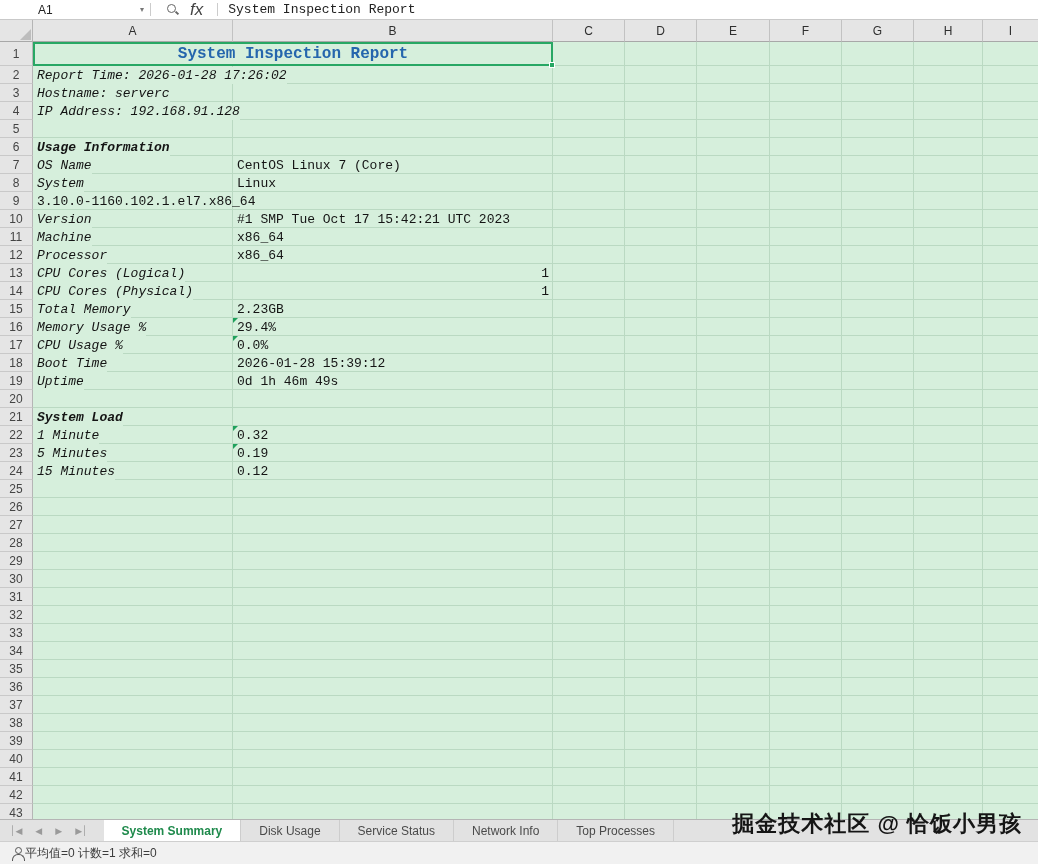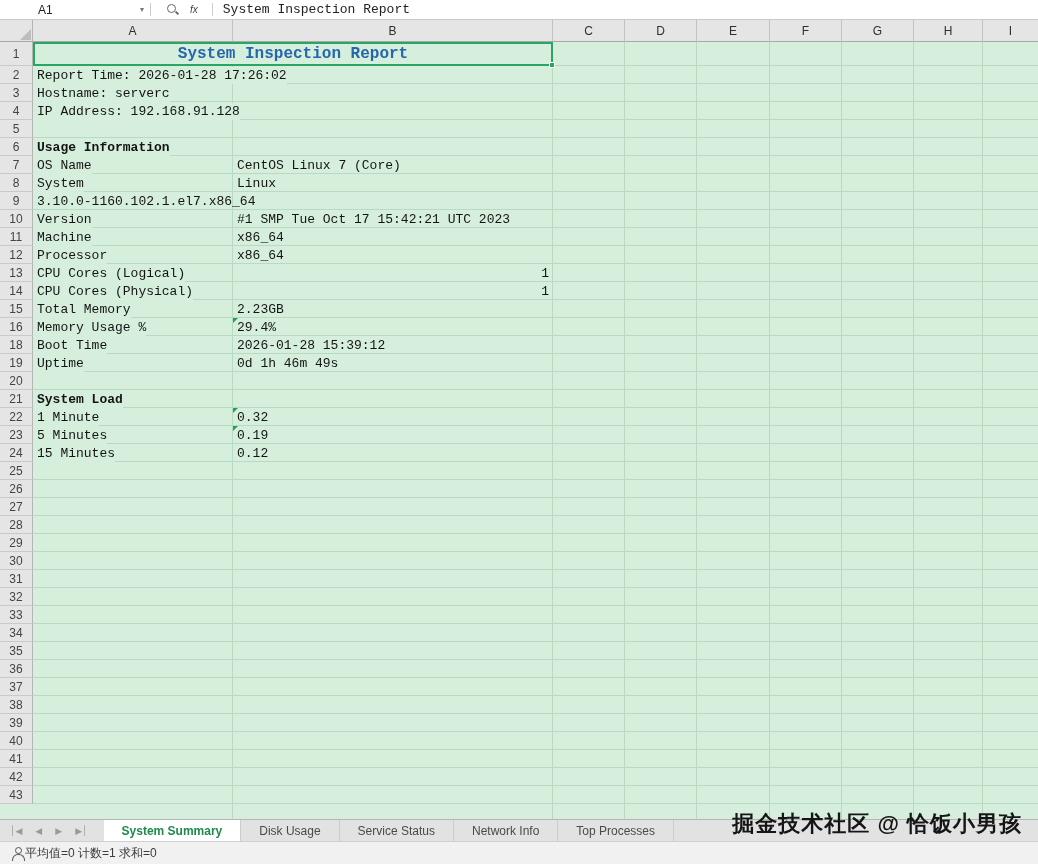--- a/index.html
+++ b/index.html
@@ -10,21 +10,21 @@
   
   .formula-bar{flex:0 0 20px;height:20px;background:#fff;border-bottom:1px solid #c9c9c9;
     display:flex;align-items:center;font-family:"Liberation Sans",sans-serif;}
   .name-box{width:150px;height:100%;display:flex;align-items:center;position:relative;}
   .name-box .val{margin-left:38px;font-size:12px;color:#222;}
   .name-box .dd{margin-left:auto;margin-right:6px;font-size:8px;color:#777;font-family:"DejaVu Sans",sans-serif;}
   .vdiv{width:1px;height:13px;background:#ccc;}
   .magnifier{width:13px;height:13px;position:relative;margin:0 10px 0 16px;display:inline-block;}
   .magnifier::before{content:"";position:absolute;left:0;top:1px;width:7px;height:7px;border:1.5px solid #666;border-radius:50%;}
   .magnifier::after{content:"";position:absolute;left:8px;top:9px;width:4px;height:2px;background:#666;transform:rotate(45deg);}
-  .fx{font-family:Liberation Sans, sans-serif;font-style:italic;font-size:10px;color:#444;margin-right:14px;}
+  .fx{font-family:Liberation Sans, sans-serif;font-style:italic;font-size:17px;color:#444;margin-right:14px;}
   .formula-text{font-size:13px;color:#222;margin-left:10px;white-space:nowrap;font-family:"Liberation Mono","DejaVu Sans Mono",monospace;}
 
   
   .header-row{flex:0 0 22px;display:flex;height:22px;background:#e5e5e5;font-family:"Liberation Sans",sans-serif;}
   .corner{width:33px;flex:0 0 33px;border-right:1px solid #b5b5b5;border-bottom:1px solid #a8a8a8;position:relative;background:#e5e5e5;}
   .corner::after{content:"";position:absolute;right:1px;bottom:1px;border-left:11px solid transparent;border-bottom:11px solid #bdbdbd;}
   .col-headers{display:flex;flex:1;}
   .col-h{border-right:1px solid #c2c2c2;border-bottom:1px solid #a8a8a8;display:flex;align-items:center;justify-content:center;
     font-size:12px;color:#2f2f2f;flex:0 0 auto;}
   .col-h.last{flex:1;border-right:none;}
@@ -35,21 +35,21 @@
   .vline{position:absolute;top:0;bottom:0;width:1px;background:#bad9c2;}
   .hlines{position:absolute;left:33px;right:0;top:24px;bottom:0;z-index:1;
     background:repeating-linear-gradient(to bottom,transparent 0,transparent 17px,#bad9c2 17px,#bad9c2 18px);}
   .hline-first{position:absolute;left:33px;right:0;top:23px;height:1px;background:#bad9c2;z-index:1;}
   .grid-body{position:relative;z-index:2;}
   .grid-row{display:flex;height:18px;position:relative;}
   .grid-row.first{height:24px;}
   .row-num{width:33px;flex:0 0 33px;background:#e5e5e5;border-right:1px solid #b5b5b5;border-bottom:1px solid #c9c9c9;
     display:flex;align-items:center;justify-content:center;font-family:"Liberation Sans",sans-serif;font-size:12px;color:#444;}
   .cell{position:relative;display:flex;align-items:center;}
-  .cell-a{width:200px;flex:0 0 200px;}
+  .cell-a{width:200px;flex:0 0 200px;font-style:italic;}
   .cell-b{width:320px;flex:0 0 320px;}
   .cell-b.right{justify-content:flex-end;}
   .cell .txt{font-size:13px;line-height:17px;white-space:nowrap;color:#141414;padding-left:4px;position:relative;z-index:2;}
   .cell-a .txt{background:#d6efdc;}
   .cell-b.right .txt{padding-left:0;padding-right:4px;}
   .cell.bold .txt{font-weight:bold;}
   .marker{position:absolute;left:0;top:0;width:0;height:0;border-top:5px solid #1fa15c;border-right:5px solid transparent;z-index:3;}
   .merged-title{width:520px;flex:0 0 520px;height:24px;border:2px solid #28a764;background:#d6efdc;
     display:flex;align-items:center;justify-content:center;position:relative;z-index:4;}
   .merged-title .title-txt{color:#2566ad;font-weight:bold;font-size:16px;white-space:nowrap;}
@@ -243,20 +243,30 @@
           <div class="row-num">16</div>
           <div class="cell cell-a">
             <span class="txt">Memory Usage %</span>
           </div>
           <div class="cell cell-b">
             <div class="marker"></div>
             <span class="txt">29.4%</span>
           </div>
         </div>
         <div class="grid-row">
+          <div class="row-num">17</div>
+          <div class="cell cell-a">
+            <span class="txt">CPU Usage %</span>
+          </div>
+          <div class="cell cell-b">
+            <div class="marker"></div>
+            <span class="txt">0.0%</span>
+          </div>
+        </div>
+        <div class="grid-row">
           <div class="row-num">18</div>
           <div class="cell cell-a">
             <span class="txt">Boot Time</span>
           </div>
           <div class="cell cell-b">
             <span class="txt">2026-01-28 15:39:12</span>
           </div>
         </div>
         <div class="grid-row">
           <div class="row-num">19</div>

